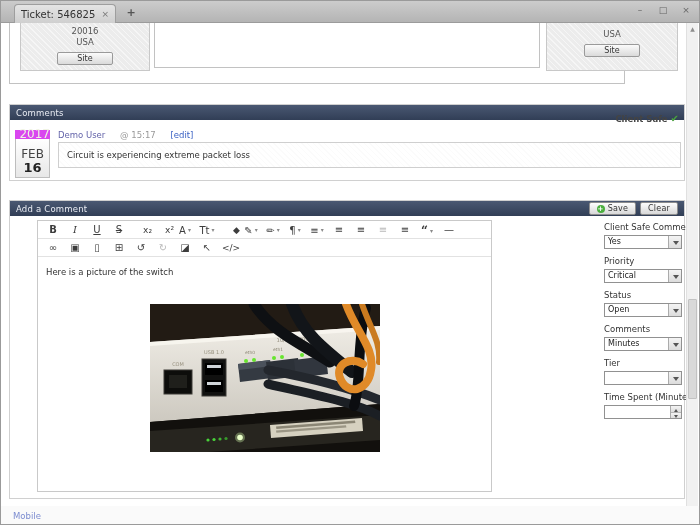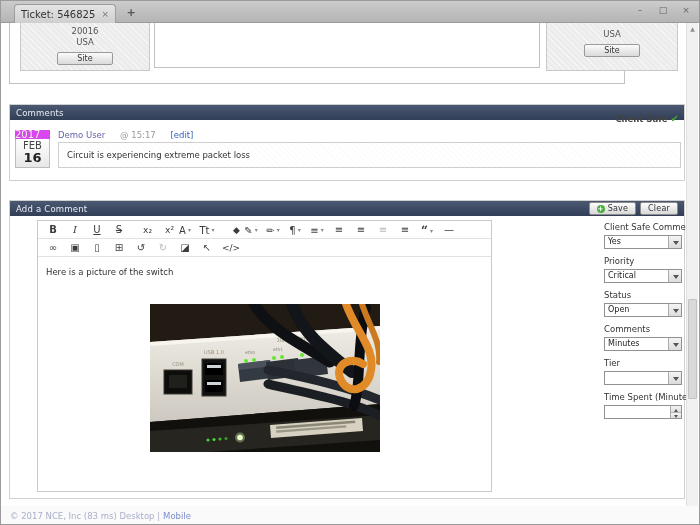--- a/index.html
+++ b/index.html
@@ -36,23 +36,23 @@
 
   
   .panel { position:absolute; left:8px; width:676px; border:1px solid #d0d0d0; background:#fff; }
   .panel-hd { height:15px; background:linear-gradient(#4a5872,#313e56); color:#e9ecf3;
               display:flex; align-items:center; padding:0 6px; font-size:8.5px; letter-spacing:.2px; }
   .panel-hd .spacer { flex:1; }
 
   
   .comments-panel { top:103px; height:77px; }
   .cal { position:absolute; left:5px; top:25px; width:35px; }
-  .cal-year { height:9px; background:#d946ef; color:#eff3e1; font-size:10px; line-height:9px; text-align:left; }
+  .cal-year { height:9px; background:#d946ef; color:#eff3e1; font-size:12px; line-height:9px; text-align:right; }
   .cal-body { background:linear-gradient(#ffffff,#e7e7e7); border:1px solid #bdbdbd; border-top:none; text-align:center; }
-  .cal-month { font-size:10px; color:#444; padding-top:1px; }
+  .cal-month { font-size:12px; color:#444; padding-top:8px; }
   .cal-day { font-size:13px; font-weight:bold; color:#222; line-height:14px; padding-bottom:2px; }
   .c-head { position:absolute; left:48px; top:25px; font-size:8.5px; white-space:nowrap; }
   .c-author { color:#6565aa; }
   .c-time { color:#999; margin:0 12px; }
   .c-edit { color:#3b62c4; }
   .c-box { position:absolute; left:48px; top:37px; width:623px; height:26px;
            border:1px solid #cfcfcf; font-size:8.5px; color:#333; padding:7px 0 0 8px;
            background:#fff; background-image:repeating-linear-gradient(45deg, rgba(0,0,0,.015) 0 1px, transparent 1px 4px); }
   .c-safe { position:absolute; right:5px; top:8px; font-size:8.5px; color:#444;font-weight:bold; }
   .c-safe .chk { color:#4aa23e; font-size:10px; margin-left:3px; }
@@ -308,21 +308,20 @@
         <span class="sel-val"></span>
         <span class="spin">
             <i class="up"></i>
             <i class="dn"></i>
           </span>
       </div>
     </div>
   </div>
 
   <div class="footer">
-    <span>© 2017 NCE, Inc (83 ms) Desktop |</span>
     <a href="#">Mobile</a>
   </div>
 
   <div class="sb">
     <div class="sb-up">▲</div>
     <div class="sb-thumb"></div>
   </div>
 
 </div>
 

